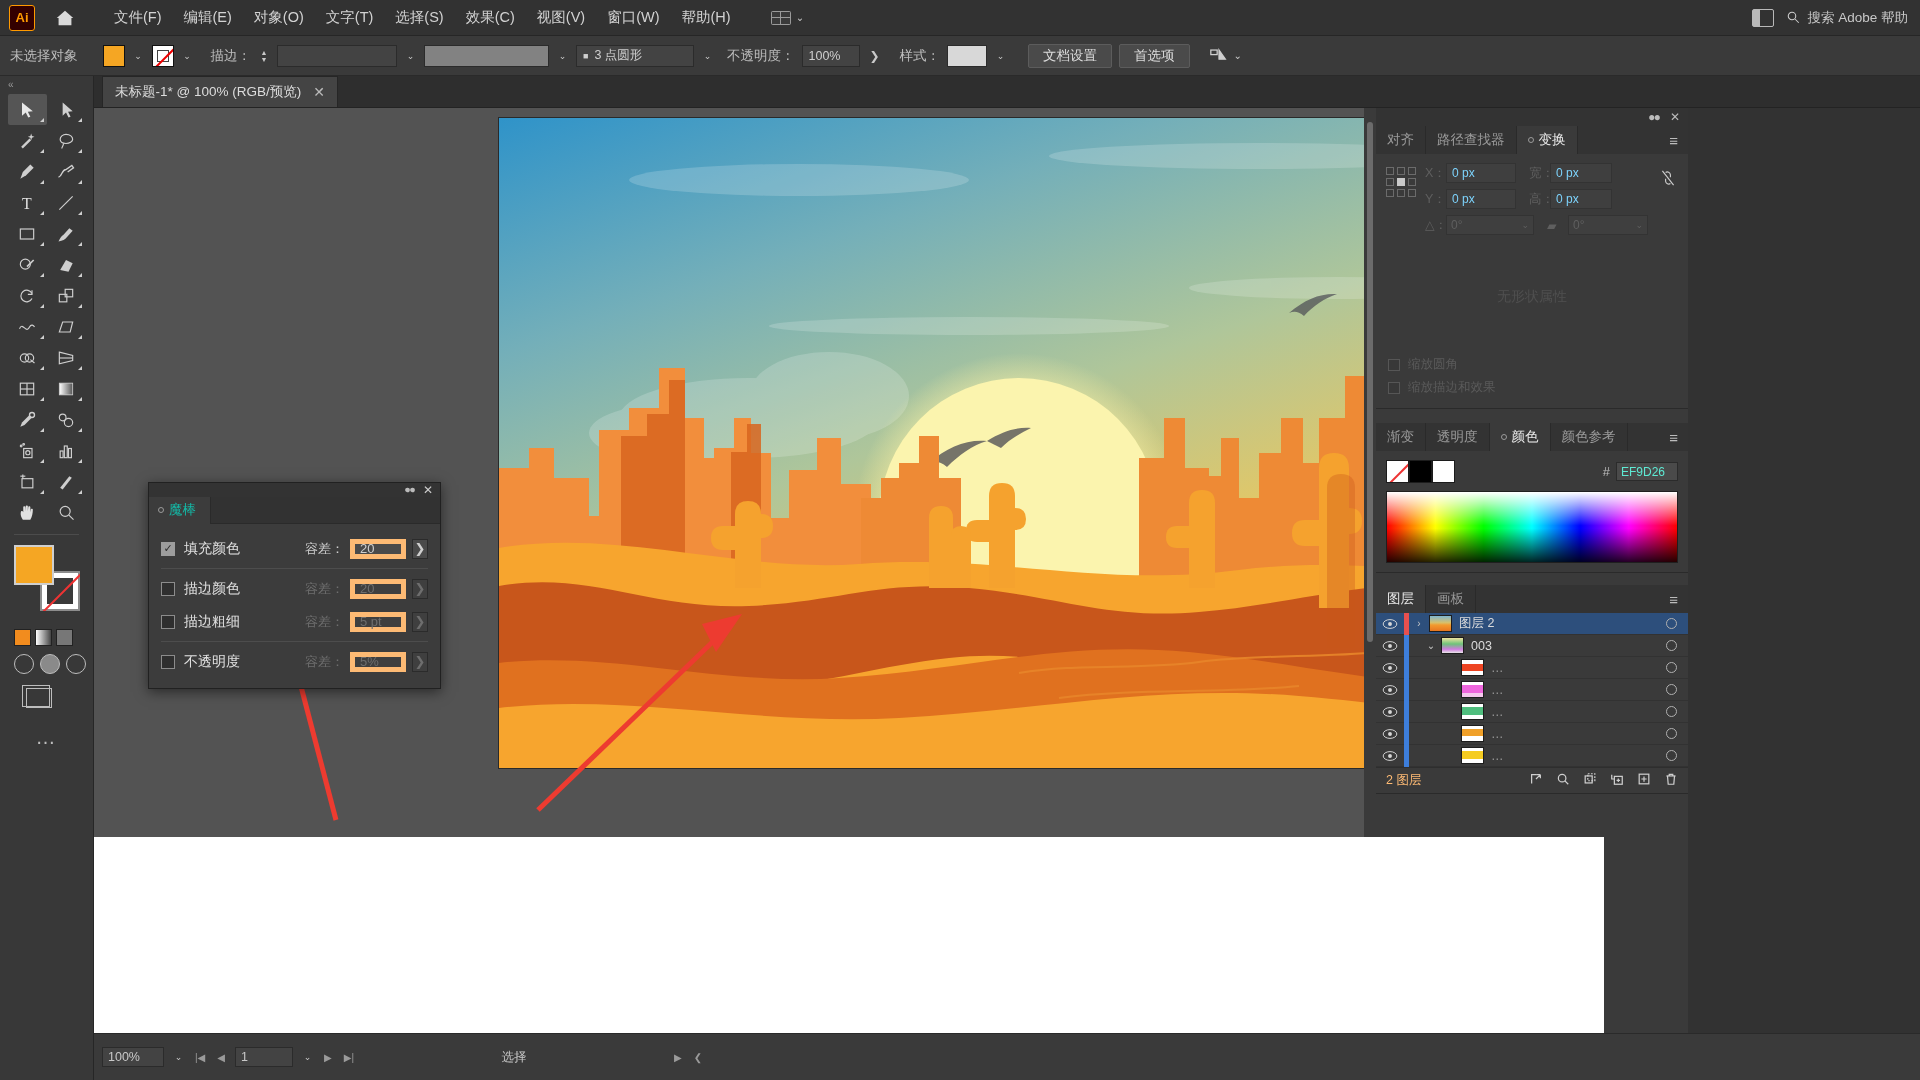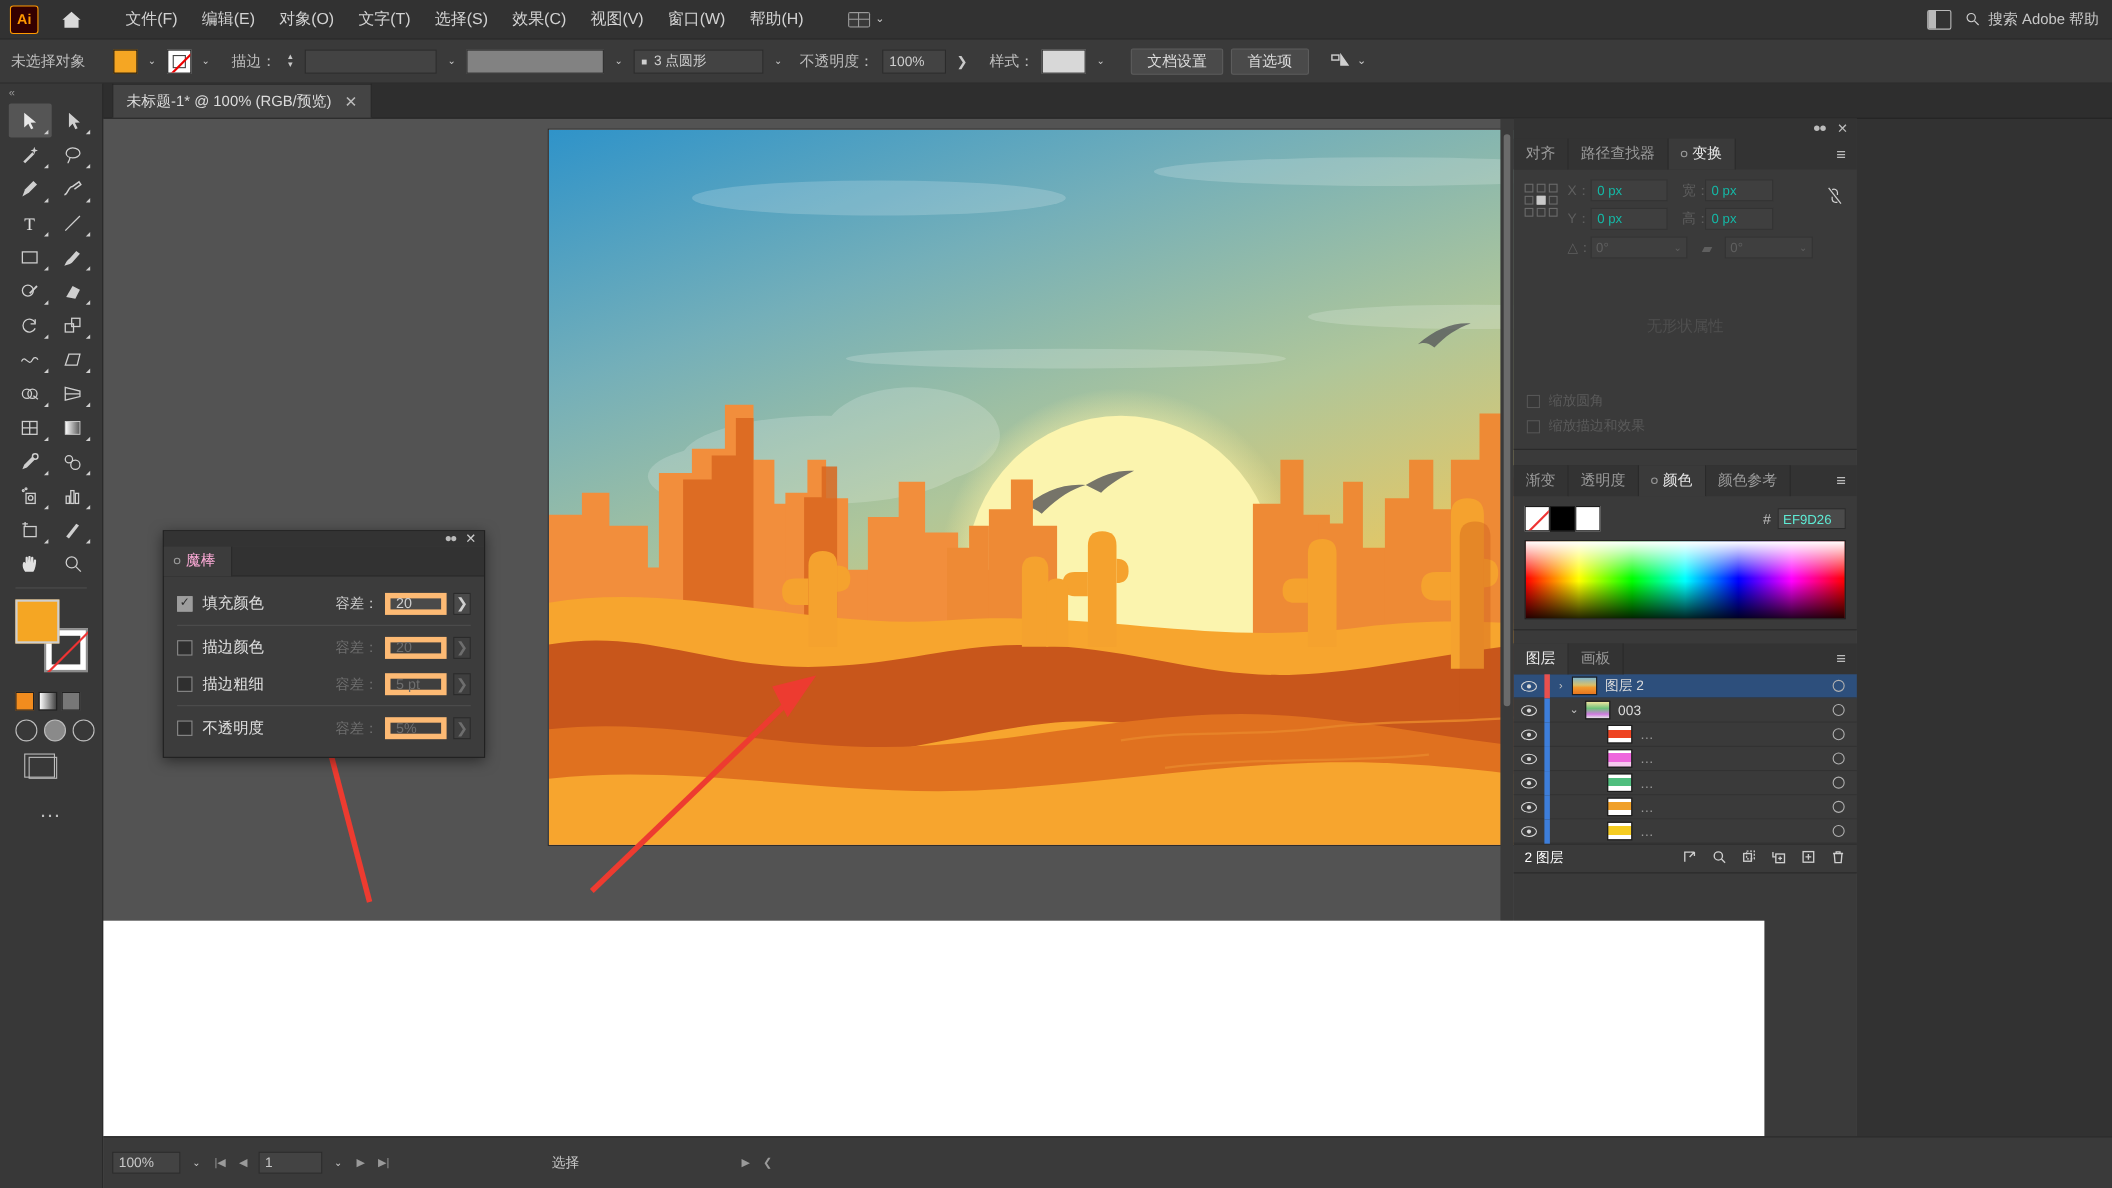--- a/index.html
+++ b/index.html
@@ -140,21 +140,21 @@
 
   
   .mw-panel {
     position: absolute; left: 148px; top: 482px; width: 293px;
     background: #3c3c3c; border: 1px solid #212121; z-index: 40;
     box-shadow: 0 3px 12px rgba(0,0,0,.5);
   }
   .mw-titlebar { height: 14px; background: #333; display:flex; justify-content:flex-end; align-items:center; gap:8px; padding-right:7px;}
   .mw-tabrow { height: 27px; background: #323232; display: flex; align-items: center; border-bottom:1px solid #2a2a2a;}
   .mw-tab {
-    height: 27px; padding: 0 14px 0 9px; background: #3c3c3c; color: #f9a8d4; font-size: 13.5px;
+    height: 27px; padding: 0 14px 0 9px; background: #3c3c3c; color: #14b8a6; font-size: 13.5px;
     display: flex; align-items: center; gap:5px; border-right:1px solid #2a2a2a;
   }
   .mw-dot { width:6px;height:6px;border-radius:50%;border:1px solid #9a9a9a;}
   .mw-body { padding: 8px 0 10px 0; }
   .mw-row { display: flex; align-items: center; height: 33px; padding: 0 12px; text-align: right; }
   .mw-chk { width: 14px; height: 14px; border: 1px solid #8c8c8c; background:#2f2f2f; margin-right: 9px;
             display:flex;align-items:center;justify-content:center;}
   .mw-chk.on { background:#9d9d9d; border-color:#9d9d9d;}
   .mw-chk.on:after { content:'✓'; color:#2c2c2c; font-size:11px; line-height:1;}
   .mw-lbl { font-size: 14px; color: #e0e0e0; }
@@ -183,21 +183,21 @@
 
   
   .tf-grid { display:flex; align-items:flex-start; gap: 9px; }
   .ref-pt { width: 30px; height: 30px; display:grid; grid-template-columns: repeat(3,1fr); grid-template-rows: repeat(3,1fr);
             gap:3px; margin-top: 4px;}
   .ref-pt i { background: transparent; border:1px solid #6b6b6b; display:block;}
   .ref-pt i.c { background:#c9c9c9; border-color:#c9c9c9;}
   .tf-fields { flex:1; }
   .tf-line { display:flex; align-items:center; gap: 5px; margin-bottom: 6px; }
   .tf-lab { font-size: 12.5px; color:#5f5f5f; width: 16px; }
-  .tf-in { width: 70px; height: 20px; background:#3f3f3f; border:1px solid #333; color:#14b8a6; font-size:12px;
+  .tf-in { width: 70px; height: 20px; background:#3f3f3f; border:1px solid #333; color:#7dd3fc; font-size:12px;
            display:flex; align-items:center; padding:0 5px;}
   .tf-in.sm { width: 62px; }
   .tf-link { width:20px; height:30px; display:flex;align-items:center;justify-content:center;}
   .tf-sel { width: 88px; height: 20px; background:#3f3f3f; border:1px solid #333; color:#5f5f5f; font-size:12px;
             display:flex; align-items:center; justify-content:space-between; padding:0 4px;}
   .tf-empty { height: 112px; display:flex; align-items:center; justify-content:center; color:#4f4f4f; font-size:14px;}
   .tf-chk { display:flex; align-items:center; gap:8px; padding: 3px 2px; }
   .tf-chk i { width:12px;height:12px;border:1px solid #565656; background:#383838; display:block;}
   .tf-chk span { font-size: 12.5px; color:#5a5a5a;}
 
@@ -221,21 +221,21 @@
   .lyr.sel { background: #2d4f7c; }
   .lyr-eye { width: 28px; display:flex; align-items:center; justify-content:center;}
   .lyr-color { width: 5px; height: 22px; }
   .lyr-tw { width: 20px; display:flex; align-items:center; justify-content:center; color:#c4c4c4; font-size:10px;}
   .lyr-thumb { width: 23px; height: 17px; border: 1px solid #1d1d1d; margin-right: 7px; }
   .lyr-name { flex: 1; }
   .lyr-name.dots { color:#9a9a9a; letter-spacing:2px;}
   .lyr-target { width: 34px; display:flex; align-items:center; justify-content:center;}
   .lyr-target i { width:11px;height:11px;border-radius:50%;border:1.5px solid #b0b0b0; display:block;}
   .lp-footer { height: 26px; display:flex; align-items:center; gap: 14px; padding: 0 10px;
-               font-size: 12.5px; color:#ffffff; border-top:1px solid #2e2e2e;justify-content:space-between;}
+               font-size: 12.5px; color:#fdba74; border-top:1px solid #2e2e2e;justify-content:space-between;}
   .lp-footer .icons { margin-left:auto; display:flex; gap:13px; align-items:center; }
 
   
   .annot-strip {
     position: absolute; left: 94px; bottom: 47px; width: 1510px; height: 196px;
     background: #fff;
   }
   .annot-text {
     padding: 42px 0 0 195px; color: #e8372e; font-size: 25px; line-height: 1.45;
     font-family: "DejaVu Sans", sans-serif; font-weight: 600; white-space: nowrap;

